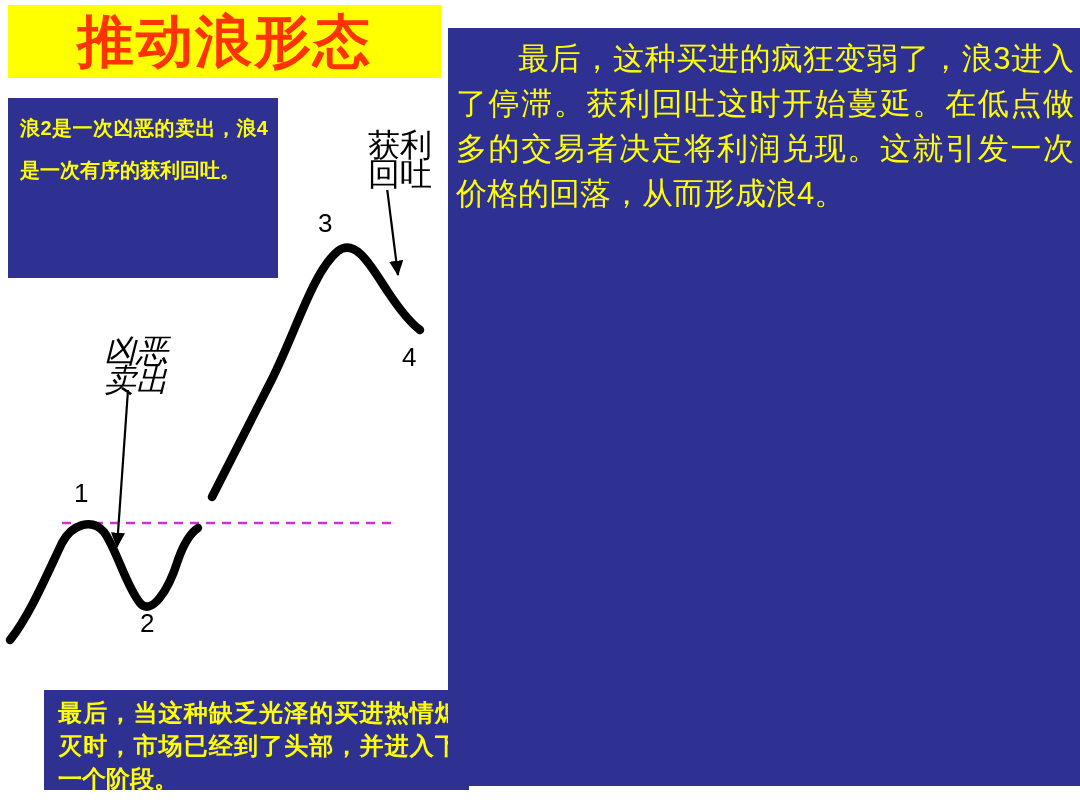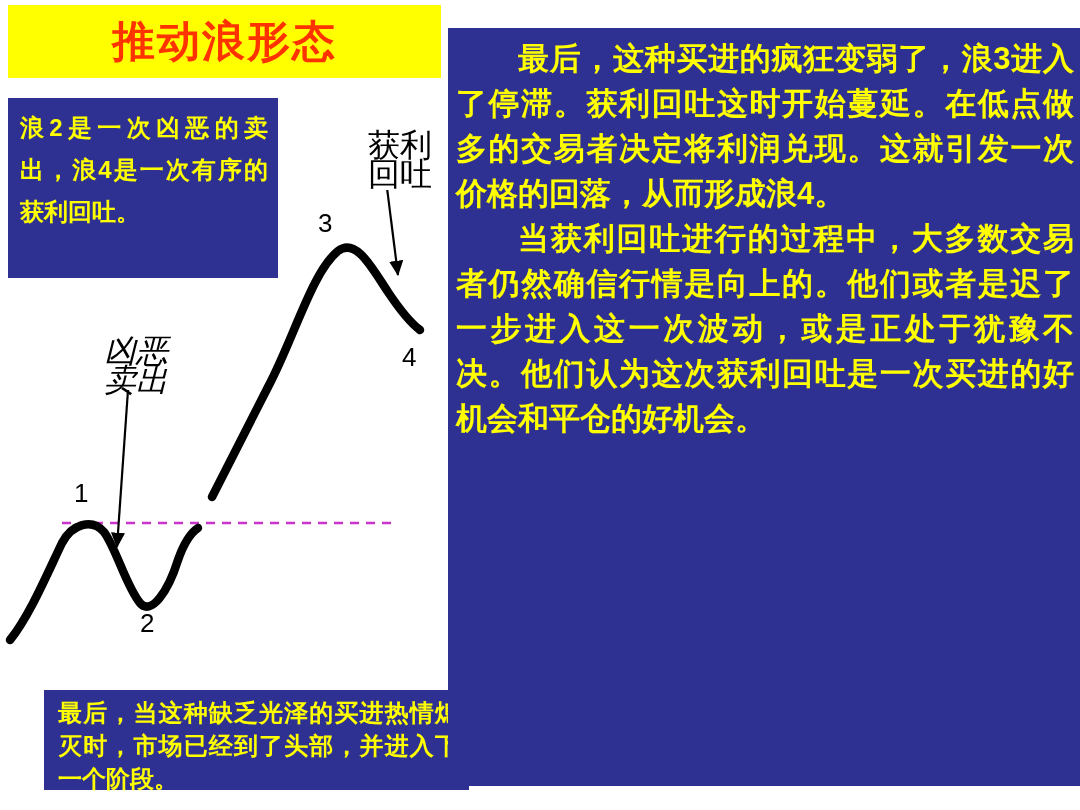--- a/index.html
+++ b/index.html
@@ -22,21 +22,21 @@
     top: 5px;
     width: 433px;
     height: 73px;
     background: #ffff00;
     display: flex;
     align-items: center;
     justify-content: center;
   }
   #title-banner .title-text {
     color: #ff3300;
-    font-size: 43px;
+    font-size: 57px;
     font-weight: bold;
     letter-spacing: 2px;
     line-height: 1;
     white-space: nowrap;
   }
 
   
   .blue-box {
     position: absolute;
     background: #2e3192;
@@ -45,21 +45,21 @@
   }
 
   #wave-note-box {
     left: 8px;
     top: 98px;
     width: 270px;
     height: 180px;
     padding: 9px 10px 6px 12px;
   }
   #wave-note-box .note-text {
-    font-size: 24px;
+    font-size: 20px;
     line-height: 42px;
     font-weight: bold;
     text-align: justify;
     text-align-last: left;
     letter-spacing: 0px;
   }
 
   #bottom-note-box {
     left: 12px;
     top: 690px;
@@ -84,21 +84,21 @@
     width: 632px;
     height: 758px;
     background: #2e3192;
     color: #ffff00;
     box-sizing: border-box;
     padding: 8px 6px 6px 8px;
   }
   #body-panel .para {
     font-size: 31px;
     line-height: 45px;
-    font-weight: bold;
+    font-weight: normal;
     text-indent: 62px;
     text-align: justify;
     text-align-last: left;
     margin: 0;
     letter-spacing: 0px;
   }
 
   
   #wave-chart {
     position: absolute;
@@ -180,14 +180,13 @@
   <div>获利</div>
   <div>回吐</div>
 </div>
 
 <div id="bottom-note-box" class="blue-box">
   <div class="note-text">最后，当这种缺乏光泽的买进热情熄灭时，市场已经到了头部，并进入下一个阶段。</div>
 </div>
 
 <div id="body-panel">
   <p class="para">最后，这种买进的疯狂变弱了，浪3进入了停滞。获利回吐这时开始蔓延。在低点做多的交易者决定将利润兑现。这就引发一次价格的回落，从而形成浪4。</p>
-  <p class="para">当获利回吐进行的过程中，大多数交易者仍然确信行情是向上的。他们或者是迟了一步进入这一次波动，或是正处于犹豫不决。他们认为这次获利回吐是一次买进的好机会和平仓的好机会。</p>
 </div>
 
 </body></html>

